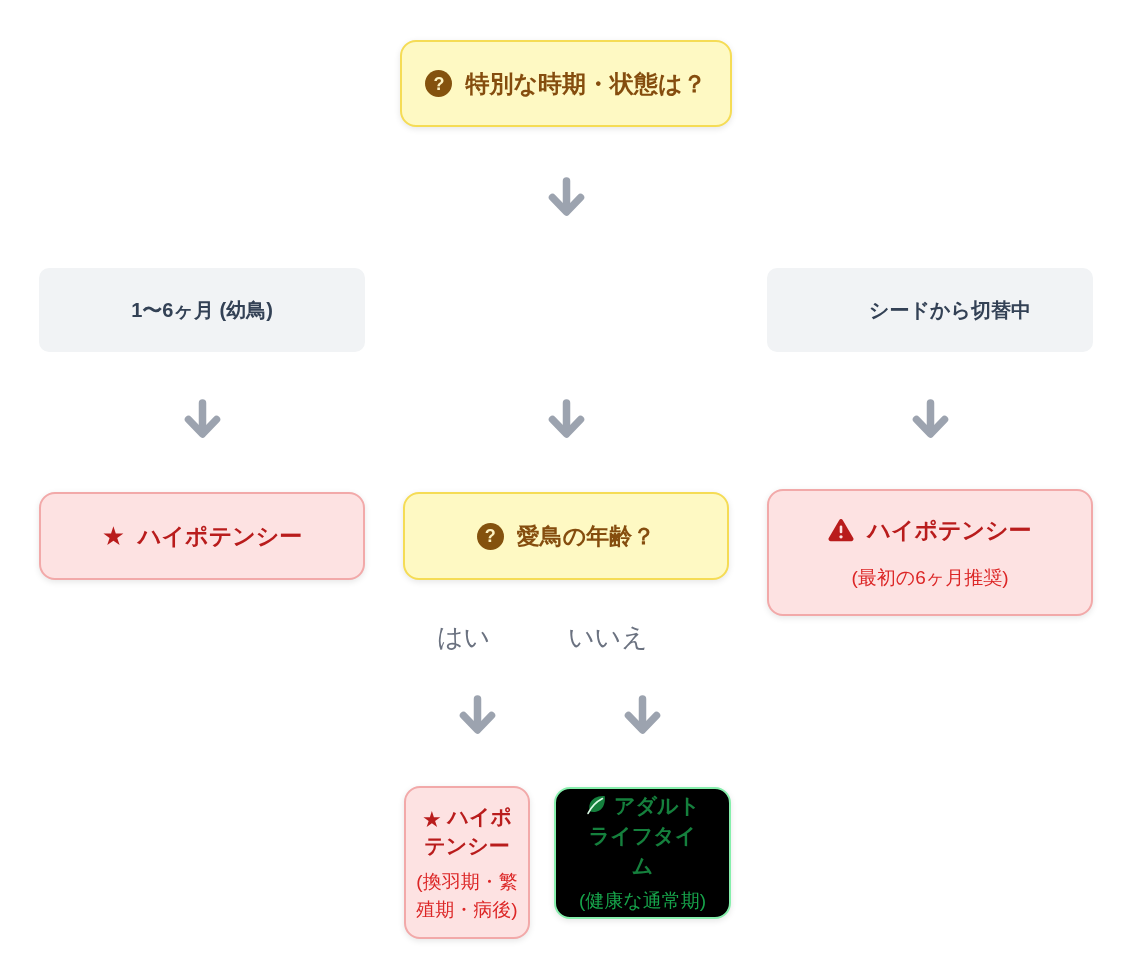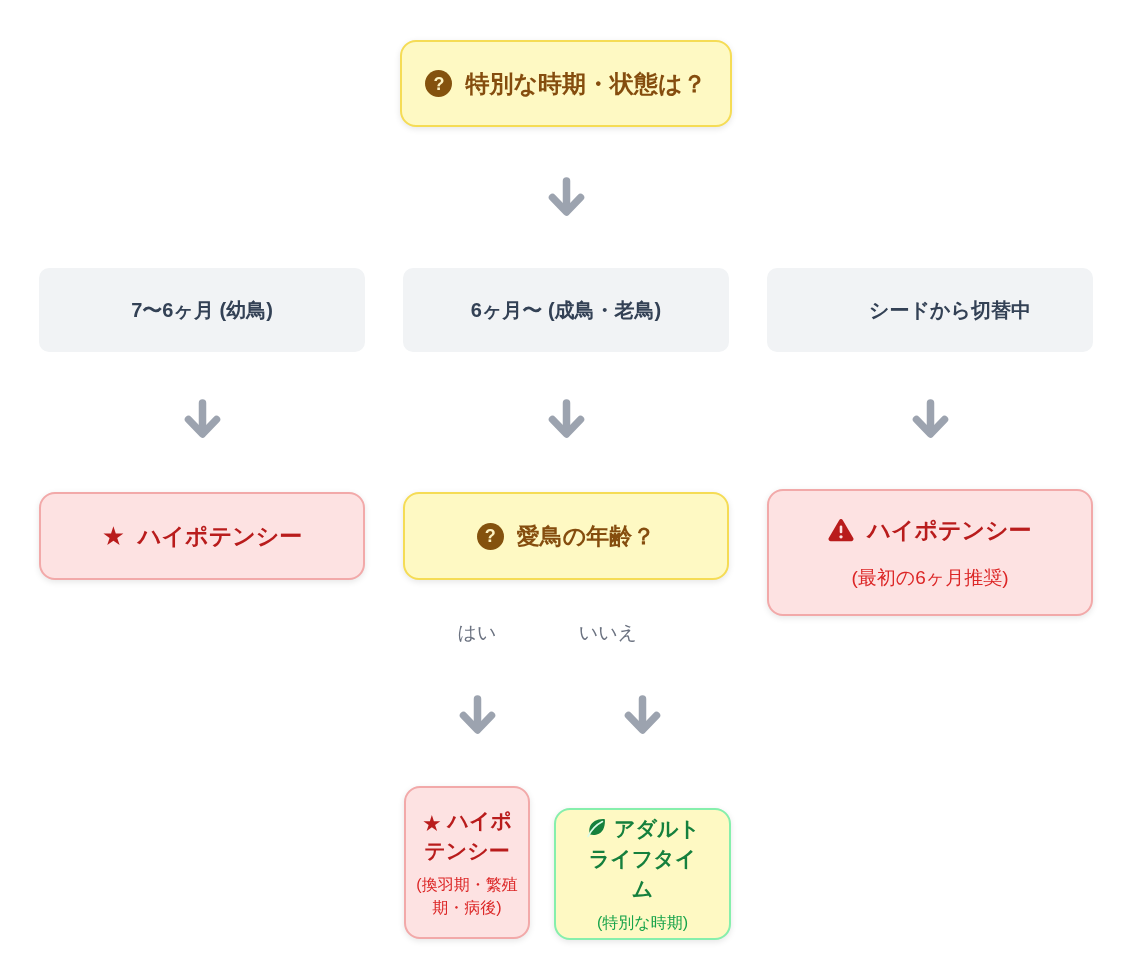--- a/index.html
+++ b/index.html
@@ -9,73 +9,70 @@
   .canvas { position:relative; width:1131px; height:979px; background:#ffffff; overflow:hidden; }
 
   .node {
     position:absolute; display:flex; flex-direction:column;
     align-items:center; justify-content:center; text-align:center;
   }
   .node--card { border-radius:16px; box-shadow:0 2px 6px rgba(0,0,0,0.10); border-width:2px; border-style:solid; }
   .node--yellow { background:#FEF9C3; border-color:#F5DC55; color:#854D0E; }
   .node--gray   { background:#F1F3F5; border-radius:10px; color:#334155; }
   .node--pink   { background:#FDE2E2; border-color:#F2A9A9; color:#B91C1C; }
-  .node--green  { background:#fef9c3; border-color:#86EFAC; color:#15803D;margin-top:21px; }
+  .node--green  { background:#000000; border-color:#86EFAC; color:#15803D; }
 
   .title-row { display:flex; align-items:center; justify-content:center; gap:13px; font-weight:700; }
   .fs24 { font-size:24px; }
   .fs23 { font-size:23px; }
   .fs20 { font-size:20px; font-weight:700; }
 
   .wrap-title { font-weight:700; font-size:21px; line-height:1.42; }
   .wrap-title .inline-icon { vertical-align:-3px; }
 
   .note { font-weight:400; }
   .note--pink { color:#DC2626; }
   .note--green { color:#16A34A; }
   .note--lg { font-size:19px; margin-top:19px; }
-  .note--sm { font-size:16px; line-height:1.45; margin-top:7px; }
+  .note--sm { font-size:19px; line-height:1.45; margin-top:7px; }
 
   .qicon {
     width:27px; height:27px; border-radius:50%; background:#84520E; color:#FDF3C2;
     font-size:18px; font-weight:700; display:flex; align-items:center; justify-content:center;
     line-height:1; flex:0 0 auto;
   }
   .star { color:#B91C1C; font-size:26px; line-height:1; }
   .star--sm { font-size:22px; }
 
   .arrow { position:absolute; }
 
   .choice-label {
-    position:absolute; width:80px; text-align:center;
-    color:#6B7280; font-size:19px; font-weight:400;
+    position:absolute; width:80px; 
+    color:#6B7280; font-size:26px; font-weight:400;
   }
 </style>
 </head>
 <body>
 
 <div class="canvas">
 
   <div class="node node--card node--yellow" style="left:400px; top:40px; width:332px; height:87px;">
     <div class="title-row fs24">
       <span class="qicon">?</span>
       <span>特別な時期・状態は？</span>
     </div>
   </div>
 
   <svg class="arrow" style="left:544px; top:176px;" width="45" height="45" viewBox="0 0 45 45">
     <path d="M22.5 5 L22.5 33" stroke="#9CA3AF" stroke-width="7.5" stroke-linecap="round" fill="none"></path>
     <path d="M8.5 21.5 L22.5 36 L36.5 21.5" stroke="#9CA3AF" stroke-width="7.5" stroke-linecap="round" stroke-linejoin="round" fill="none"></path>
   </svg>
 
   <div class="node node--gray fs20" style="left:39px; top:268px; width:326px; height:84px;">
-    <span>7〜6ヶ月 (幼鳥)</span>
-  </div>
-  <div class="node node--gray fs20" style="left:403px; top:268px; width:326px; height:84px;">
-    <span>6ヶ月〜 (成鳥・老鳥)</span>
+    <span>1〜6ヶ月 (幼鳥)</span>
   </div>
   <div class="node node--gray fs20" style="left:767px; top:268px; width:326px; height:84px;padding-left:40px;">
     <span>シードから切替中</span>
   </div>
 
   <svg class="arrow" style="left:180px; top:398px;" width="45" height="45" viewBox="0 0 45 45">
     <path d="M22.5 5 L22.5 33" stroke="#9CA3AF" stroke-width="7.5" stroke-linecap="round" fill="none"></path>
     <path d="M8.5 21.5 L22.5 36 L36.5 21.5" stroke="#9CA3AF" stroke-width="7.5" stroke-linecap="round" stroke-linejoin="round" fill="none"></path>
   </svg>
   <svg class="arrow" style="left:544px; top:398px;" width="45" height="45" viewBox="0 0 45 45">
@@ -134,16 +131,16 @@
   </div>
 
   <div class="node node--card node--green" style="left:554px; top:787px; width:177px; height:132px;">
     <div class="wrap-title" style="width:124px;">
       <svg class="inline-icon" width="23" height="23" viewBox="0 0 24 24">
         <path d="M20.7 3.3 C13.5 2.6 7.2 5.6 5.1 11.3 C3.9 14.5 4.5 17.6 5.4 19.4 C7.8 20 11.3 20.1 14.5 18.5 C19.7 15.9 21.2 9.6 20.7 3.3 Z" fill="#15803D"></path>
         <path d="M3.2 21.3 C6.5 14.5 11.5 9.3 18.2 5.8" stroke="#DCFCE7" stroke-width="1.7" fill="none" stroke-linecap="round"></path>
       </svg>
       <span>アダルトライフタイム</span>
     </div>
-    <div class="note note--green note--sm">(特別な時期)</div>
+    <div class="note note--green note--sm">(健康な通常期)</div>
   </div>
 
 </div>
 
 </body></html>

